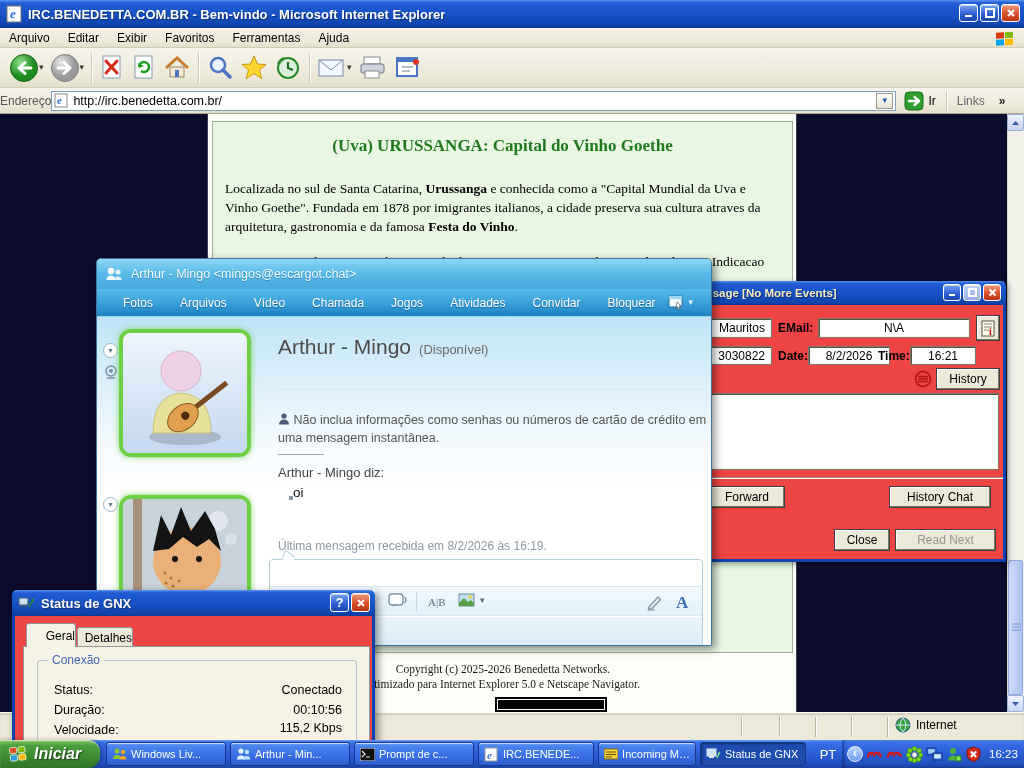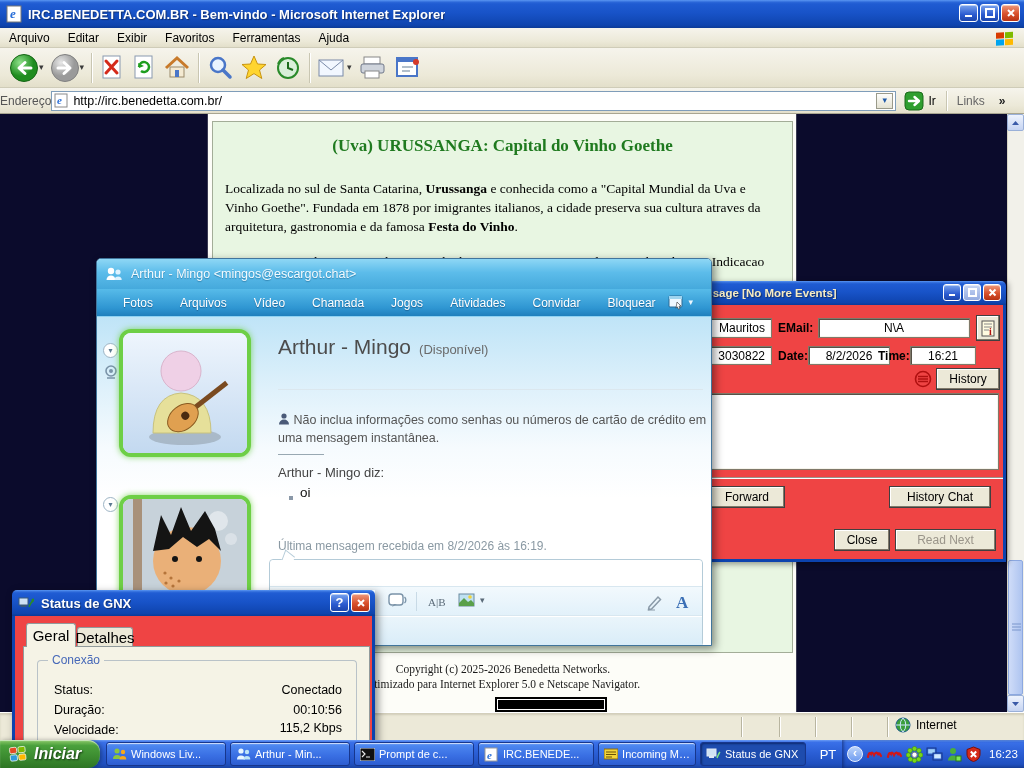--- a/index.html
+++ b/index.html
@@ -39,22 +39,22 @@
   
   .task-btn{height:24px;border-radius:3px;border:1px solid #17368c;display:flex;align-items:center;gap:4px;padding:0 5px;
      background:linear-gradient(180deg,#7aa7f8 0%,#4c86ef 12%,#3a70e4 55%,#2d5dd1 100%);
      box-shadow:inset 0 1px 0 rgba(255,255,255,.6);color:#fff;font-size:11px;overflow:hidden;white-space:nowrap}
   .task-btn.pressed{background:linear-gradient(180deg,#1e47a8,#2а57c0 );background:#1e4cae;box-shadow:inset 1px 1px 2px #0d2a70}
   .task-label{overflow:hidden;text-overflow:ellipsis;white-space:nowrap}
 
   .tray-ic{display:flex;align-items:center;justify-content:center}
 
   
-  .tab{background:#ece9d8;border:1px solid #888;border-bottom:none;border-radius:3px 3px 0 0;font-size:15px;
-       display:flex;align-items:center;justify-content:center}
+  .tab{background:#ece9d8;border:1px solid #888;border-bottom:none;border-radius:3px 3px 0 0;font-size:12px;
+       display:flex;align-items:center;justify-content:flex-end}
   .tab.active{background:#f5f3e6;border-color:#888;z-index:3}
 </style>
 </head>
 <body>
 
 <div class="abs" style="left:0;top:0;width:1024px;height:768px">
 
   <div class="abs xp-titlebar" style="left:0;top:0;width:1024px;height:28px;border-radius:0">
     <svg class="abs" style="left:6px;top:5px" width="18" height="18">
       <rect x="1" y="1" width="14" height="16" fill="#fff" stroke="#777"></rect>
@@ -446,21 +446,21 @@
     <div class="abs" style="left:181px;top:72px;width:425px;height:1px;background:#dbe7ee"></div>
     <div class="abs" style="left:181px;top:94px;width:450px;font-size:12.5px;color:#555;line-height:1.45">
       <svg width="12" height="12" style="vertical-align:-1px">
           <circle cx="6" cy="3" r="2.6" fill="#4a5a78"></circle>
           <path d="M1 11.5 a5 5 0 0 1 10 0 Z" fill="#4a5a78"></path>
         </svg>
       <span>Não inclua informações como senhas ou números de cartão de crédito em uma mensagem instantânea.</span>
     </div>
     <div class="abs" style="left:181px;top:137px;width:46px;height:1px;background:#98a8b2"></div>
     <div class="abs" style="left:181px;top:148px;font-size:13px;color:#444">Arthur - Mingo diz:</div>
-    <div class="abs" style="left:192px;top:168px;display:flex;align-items:flex-end;gap:7px">
+    <div class="abs" style="left:192px;top:168px;display:flex;align-items:flex-end;gap:0">
       <span style="width:4px;height:4px;background:#8a98a8;display:inline-block"></span>
       <span style="font-size:13.5px;color:#111">oi</span>
     </div>
     <div class="abs" style="left:181px;top:222px;font-size:12px;color:#8a99a3">Última mensagem recebida em 8/2/2026 às 16:19.</div>
 
     <div class="abs" style="left:172px;top:242px;width:434px;height:88px;border:1px solid #b4cbd8;border-radius:4px;background:#fff">
       <div class="abs" style="left:12px;top:-7px;width:12px;height:12px;background:#fff;border-left:1px solid #b4cbd8;border-top:1px solid #b4cbd8;transform:rotate(38deg) skewX(18deg)"></div>
       <div class="abs" style="left:0;top:0;width:432px;height:26px;background:#fff;border-radius:4px 4px 0 0"></div>
       <div class="abs" style="left:0;top:26px;width:432px;height:30px;background:linear-gradient(#f2f9fd,#e2f1fa);border-top:1px solid #d8e7f0;border-bottom:1px solid #d8e7f0">
         <svg class="abs" style="left:118px;top:6px" width="20" height="17">

